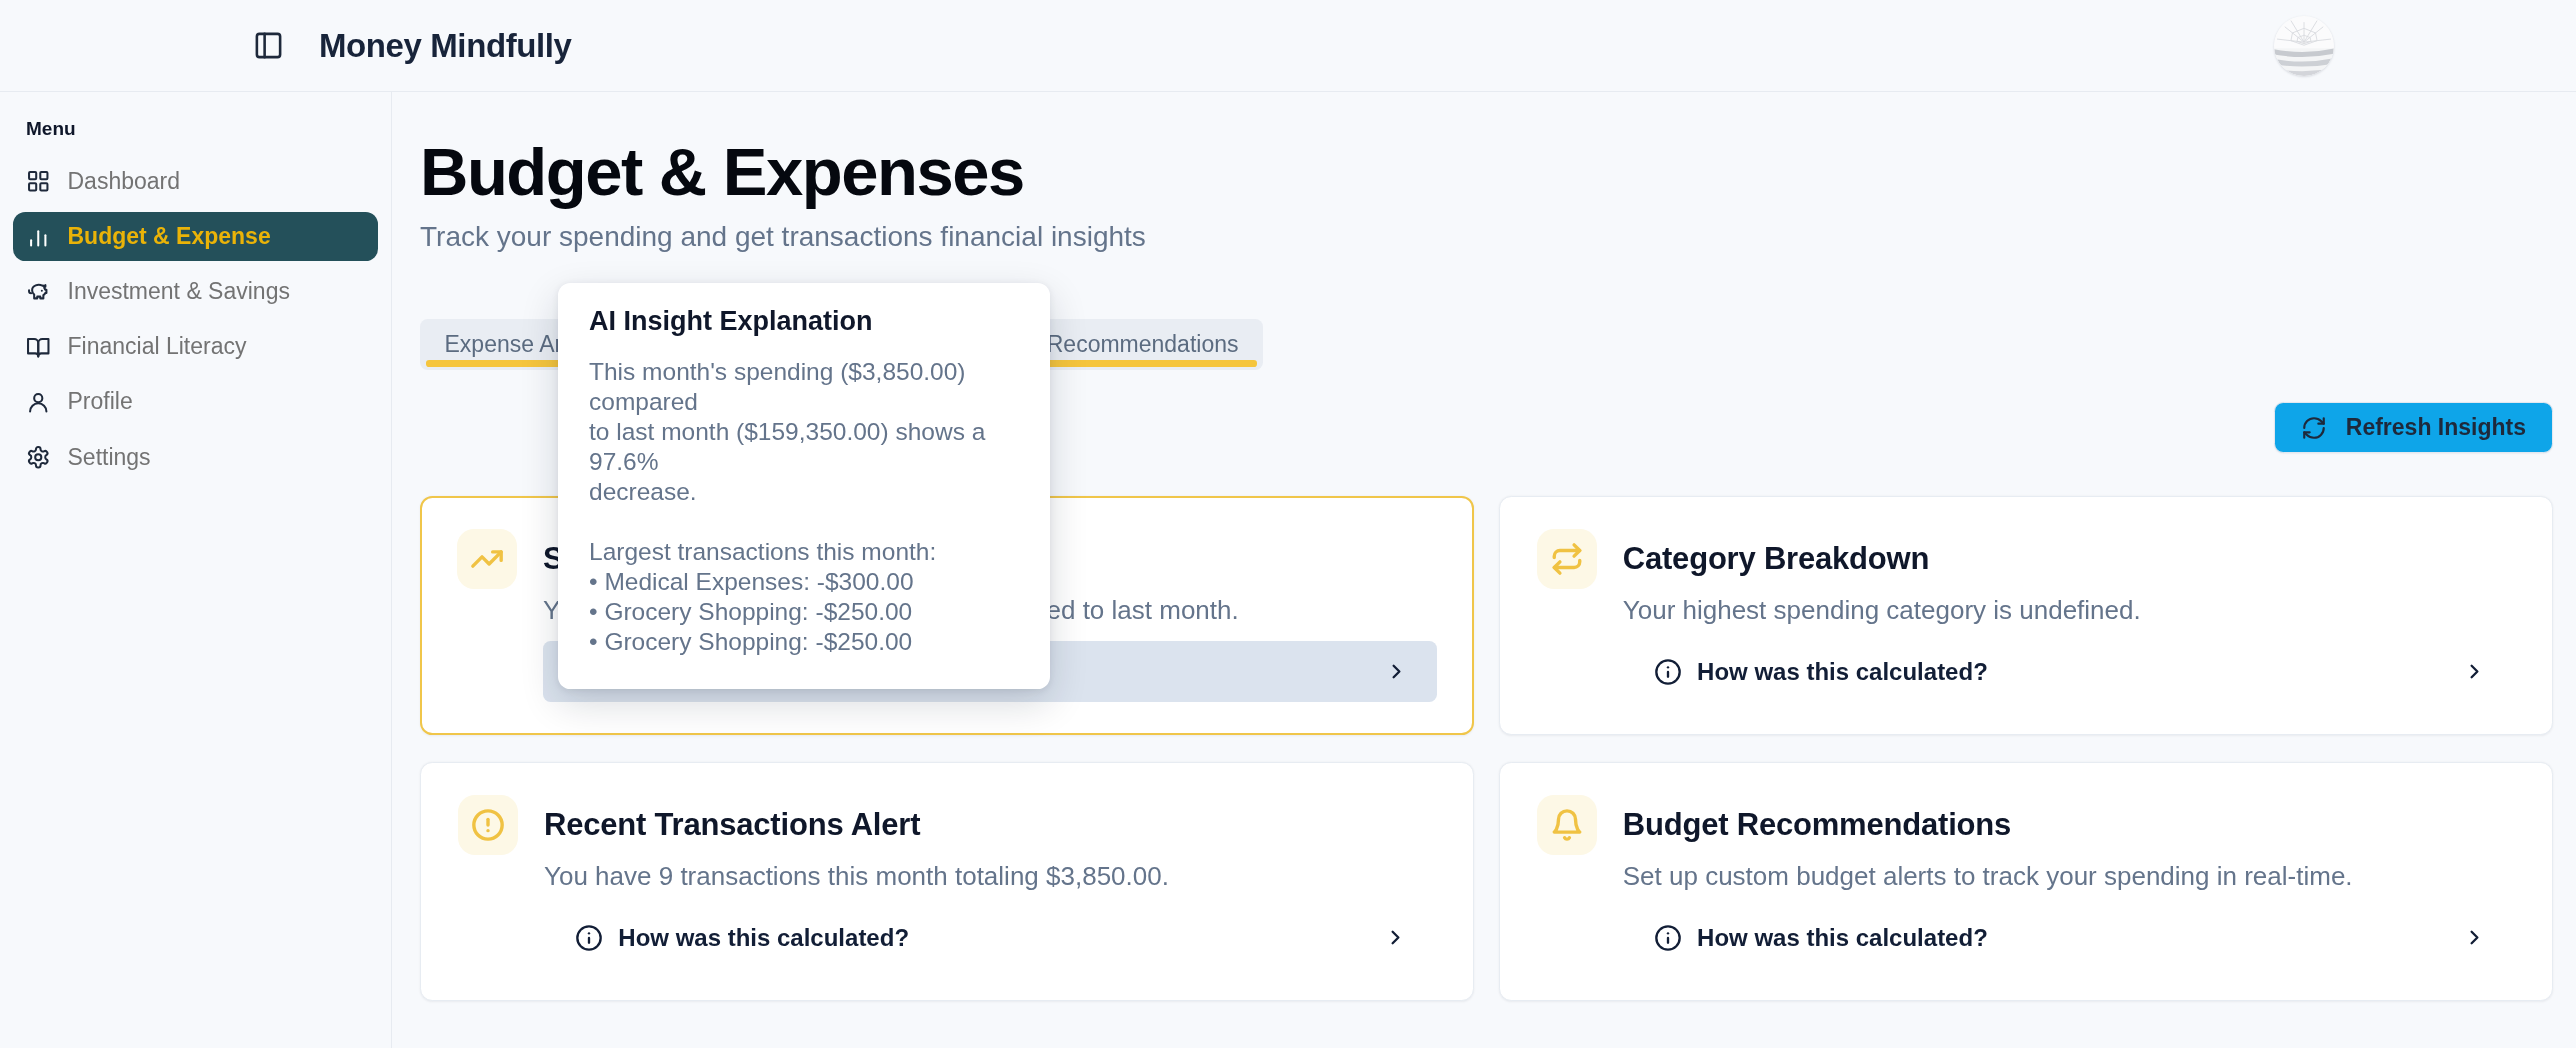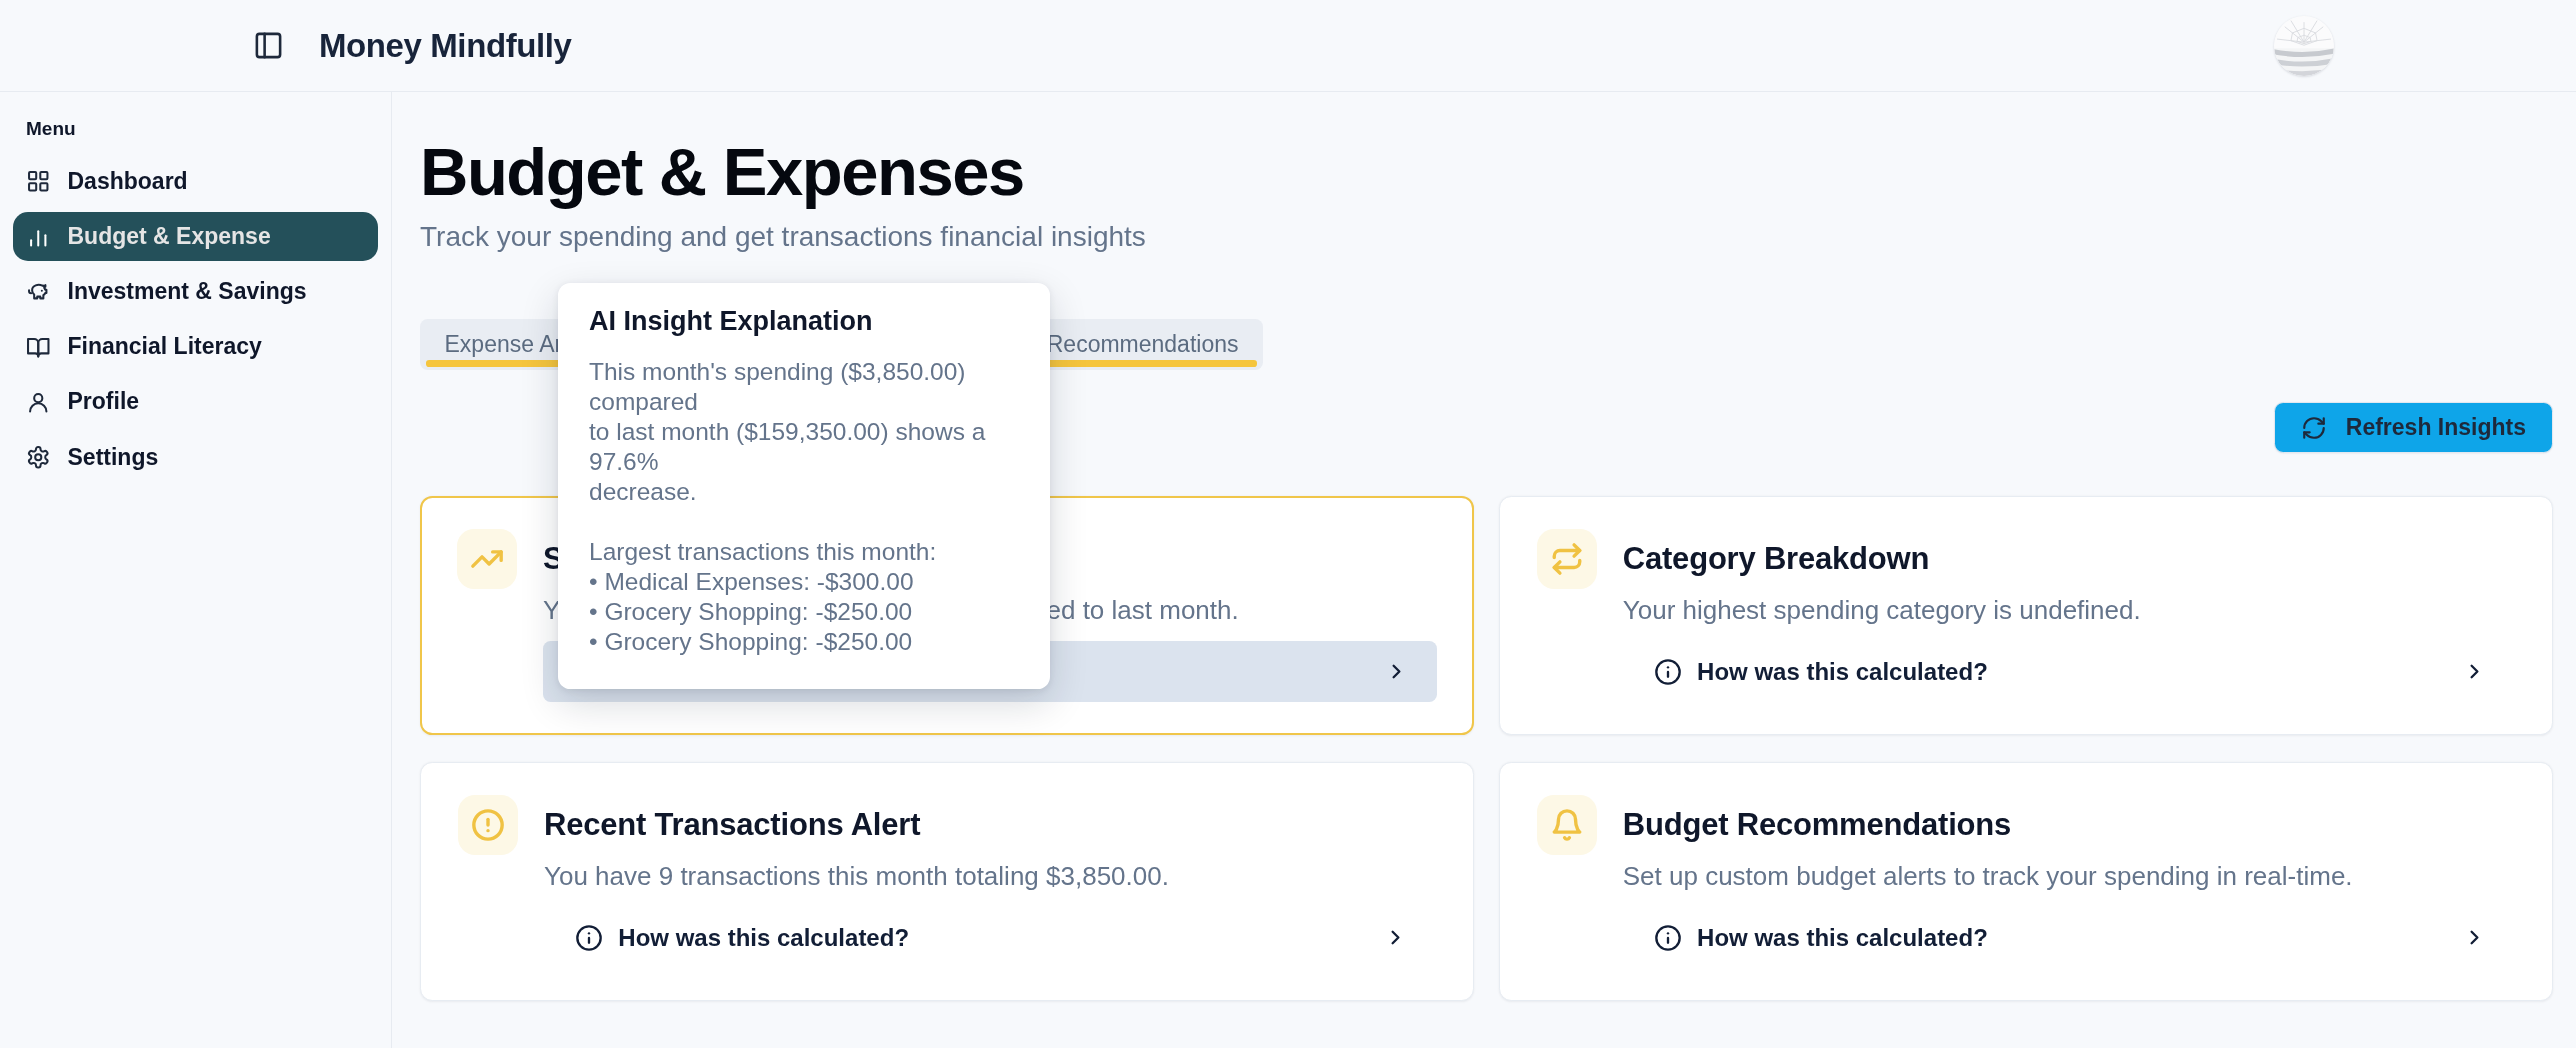--- a/index.html
+++ b/index.html
@@ -47,25 +47,25 @@
     padding-top: 18.4px;
   }
   .menu-label {
     margin: 7.7px 0 17px 26px;
     font-size: 19px; font-weight: 700; color: #0f172a;
   }
   .nav-item {
     display: flex; align-items: center;
     height: 49px; margin: 0 13px 6.1px;
     padding-left: 13px; border-radius: 12.3px;
-    font-size: 23px; color: #0f172a; font-weight: 700;
+    font-size: 23px; color: #737373; font-weight: 400;
     cursor: pointer;
   }
   .nav-item .nicon { width: 24.5px; height: 24.5px; margin-right: 17px; display: flex; }
-  .nav-item.active { background: #24505a; color: #e5e5e5; font-weight: 700; border-radius: 15px; }
+  .nav-item.active { background: #24505a; color: #eab308; font-weight: 700; }
 
   
   .main {
     flex: 1; position: relative;
     padding: 0 23px 0 28px;
   }
   .page-title {
     margin: 43px 0 0;
     font-size: 67px; line-height: 74px;
     font-weight: 800; color: #05080f; letter-spacing: -1.5px;

